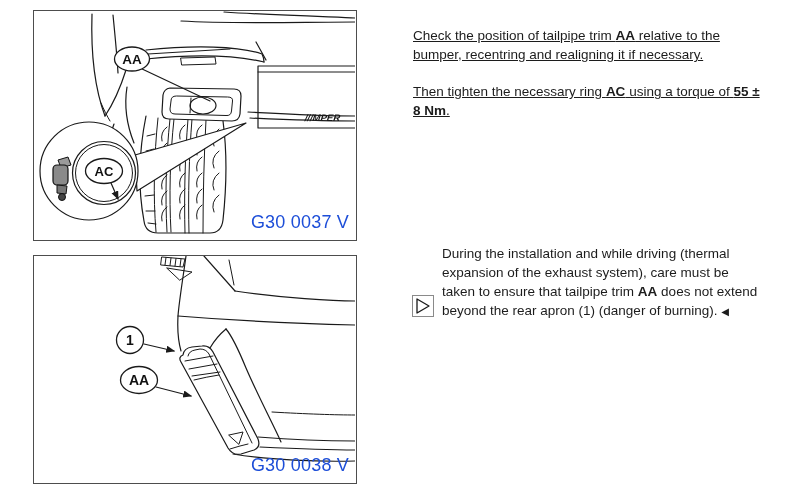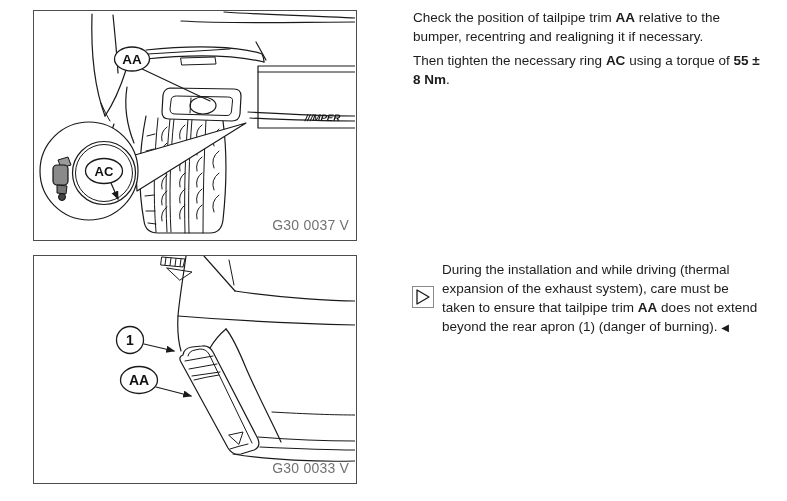--- a/index.html
+++ b/index.html
@@ -3,32 +3,32 @@
 <meta charset="utf-8">
 <style>
   html,body{margin:0;padding:0;background:#fff;}
   body{width:787px;height:501px;font-family:"Liberation Sans",sans-serif;color:#1c1c1c;}
   .page{position:relative;width:787px;height:501px;background:#fff;overflow:hidden;}
 
   .figure{position:absolute;left:33px;width:324px;border:1.5px solid #4d4d4d;background:#fff;box-sizing:border-box;}
   .figure-1{top:10px;height:231px;}
   .figure-2{top:255px;height:229px;}
   .figure svg{display:block;}
-  .caption{position:absolute;right:7px;bottom:7px;font-size:14px;letter-spacing:.2px;color:#737373;white-space:nowrap;}
+  .caption{position:absolute;right:7px;bottom:7px;font-size:18px;letter-spacing:.2px;color:#1d4ed8;white-space:nowrap;}
 
   .ln{stroke:#1a1a1a;fill:none;stroke-width:1.2;stroke-linecap:round;stroke-linejoin:round;}
   .lnthin{stroke:#1a1a1a;fill:none;stroke-width:1;stroke-linecap:round;stroke-linejoin:round;}
   .white{fill:#fff;}
   .lbl-text{font-family:"Liberation Sans",sans-serif;font-weight:bold;fill:#111;}
 
   .text-col{position:absolute;left:413px;top:8px;width:354px;font-size:13.5px;line-height:19px;color:#1c1c1c;}
-  .text-col p{margin:0 0 5px 0;}
+  .text-col p{margin:18px 0 5px 0;text-decoration:underline;}
   .text-col b, .note-text b{font-weight:bold;}
 
-  .note{position:absolute;left:412px;top:260px;display:flex;align-items:center;}
+  .note{position:absolute;left:412px;top:244px;display:flex;align-items:flex-end;}
   .note-icon{flex:0 0 auto;margin:1px 8px 0 0;}
   .note-text{width:318px;font-size:13.5px;line-height:19px;}
   .end-marker{font-size:10px;letter-spacing:0;}
 </style>
 </head>
 <body>
 
 <div class="page">
 
   <div class="figure figure-1">
@@ -161,21 +161,21 @@
         <text class="lbl-text" x="96" y="89" font-size="14" text-anchor="middle">1</text>
         <path class="ln" d="M110,88 L140,95" marker-end="url(#ah2)"></path>
       </g>
 
       <g>
         <ellipse class="white" cx="105" cy="124" rx="18.5" ry="13.5" stroke="#1a1a1a" stroke-width="1.3"></ellipse>
         <text class="lbl-text" x="105" y="129" font-size="14" text-anchor="middle">AA</text>
         <path class="ln" d="M122,131 L157,140" marker-end="url(#ah2)"></path>
       </g>
     </svg>
-    <div class="caption">G30 0033 V</div>
+    <div class="caption">G30 0038 V</div>
   </div>
 
   <div class="text-col">
     <p><span>Check the position of tailpipe trim </span><b>AA</b><span> relative to the bumper, recentring and realigning it if necessary.</span></p>
     <p><span>Then tighten the necessary ring </span><b>AC</b><span> using a torque of </span><b>55 ± 8 Nm</b><span>.</span></p>
   </div>
 
   <div class="note">
     <span class="note-icon">
       <svg width="22" height="22" viewBox="0 0 22 22">

